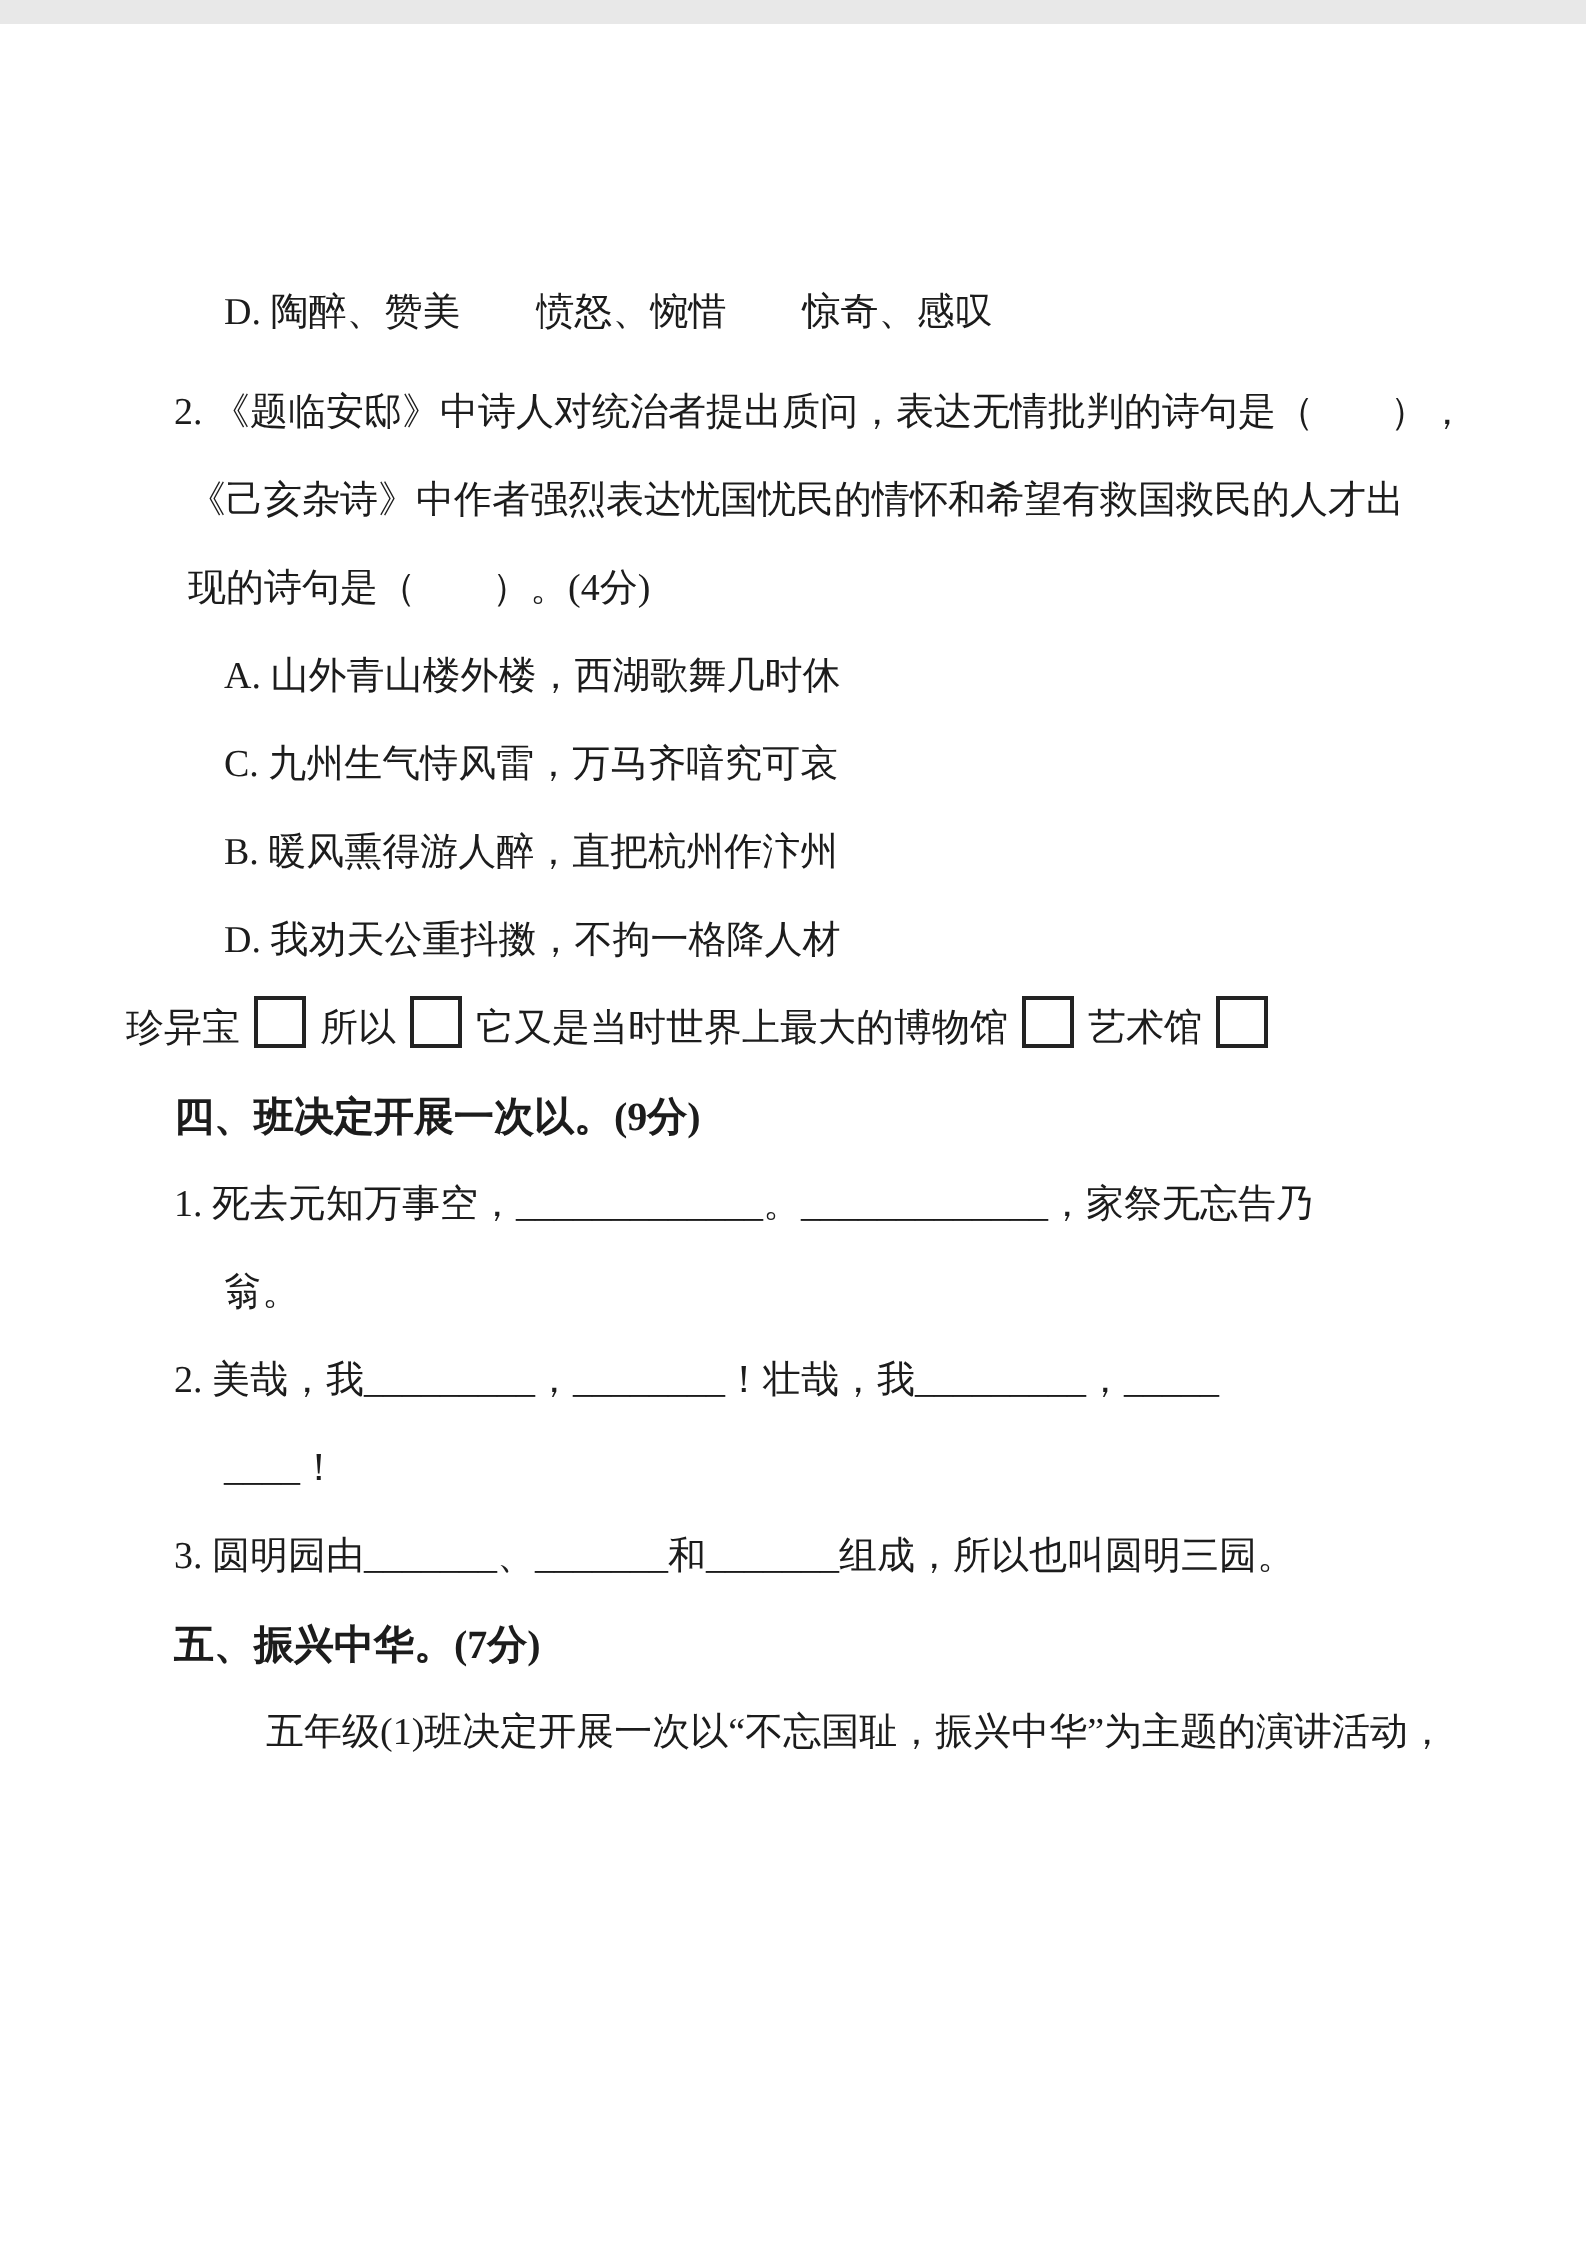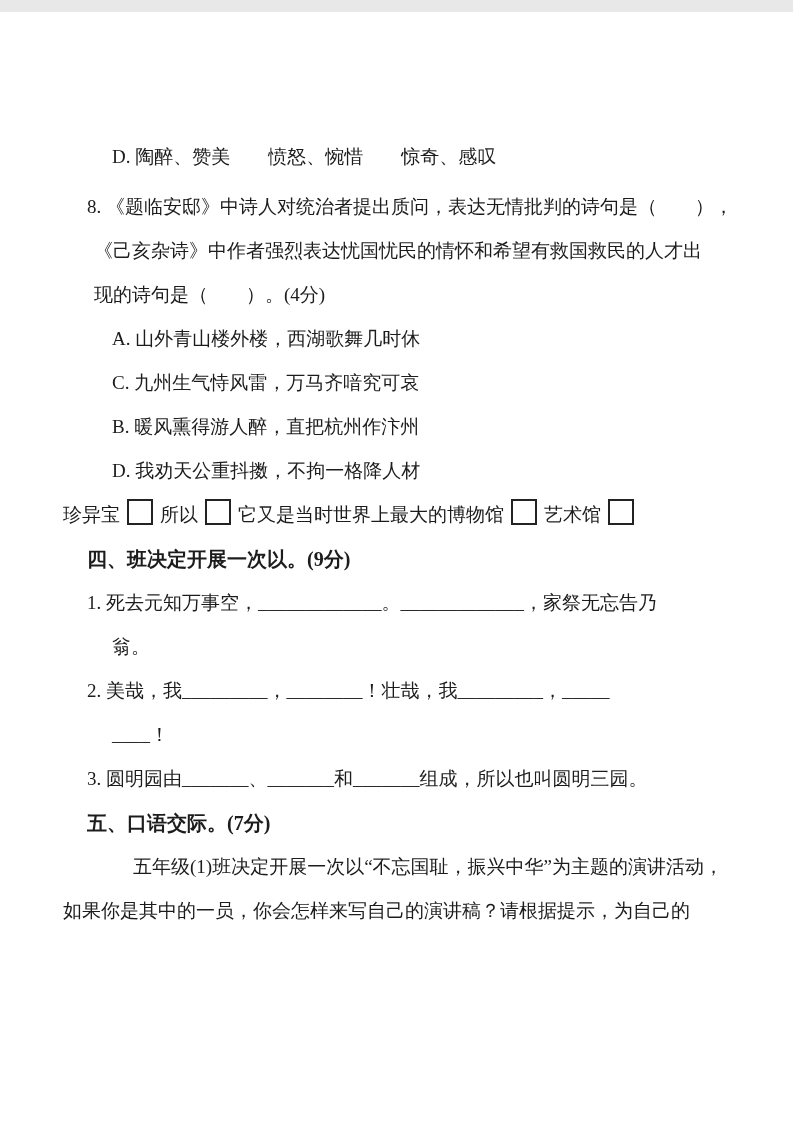--- a/index.html
+++ b/index.html
@@ -35,21 +35,21 @@
   }
 </style>
 </head>
 <body>
 
 <div class="page">
 
   <div class="line i-opt">D. 陶醉、赞美　　愤怒、惋惜　　惊奇、感叹</div>
 
   <div>
-    <div class="line i-num gap-top">8. 《题临安邸》中诗人对统治者提出质问，表达无情批判的诗句是（　　），</div>
+    <div class="line i-num gap-top">2. 《题临安邸》中诗人对统治者提出质问，表达无情批判的诗句是（　　），</div>
     <div class="line i-cont">《己亥杂诗》中作者强烈表达忧国忧民的情怀和希望有救国救民的人才出</div>
     <div class="line i-cont">现的诗句是（　　）。(4分)</div>
     <div class="line i-opt">A. 山外青山楼外楼，西湖歌舞几时休</div>
     <div class="line i-opt">C. 九州生气恃风雷，万马齐喑究可哀</div>
     <div class="line i-opt">B. 暖风熏得游人醉，直把杭州作汴州</div>
     <div class="line i-opt">D. 我劝天公重抖擞，不拘一格降人材</div>
   </div>
 
   <div>
     <div class="line">珍异宝<span class="punct-box"></span>所以<span class="punct-box"></span>它又是当时世界上最大的博物馆<span class="punct-box"></span>艺术馆<span class="punct-box"></span></div>
@@ -58,18 +58,17 @@
   <div>
     <div class="line heading i-num">四、班决定开展一次以。(9分)</div>
     <div class="line i-num">1. 死去元知万事空，_____________。_____________，家祭无忘告乃</div>
     <div class="line i-opt">翁。</div>
     <div class="line i-num">2. 美哉，我_________，________！壮哉，我_________，_____</div>
     <div class="line i-opt">____！</div>
     <div class="line i-num">3. 圆明园由_______、_______和_______组成，所以也叫圆明三园。</div>
   </div>
 
   <div>
-    <div class="line heading i-num">五、口语交际。(7分)</div>
+    <div class="line heading i-num">五、振兴中华。(7分)</div>
     <div class="line i-para5">五年级(1)班决定开展一次以“不忘国耻，振兴中华”为主题的演讲活动，</div>
-    <div class="line">如果你是其中的一员，你会怎样来写自己的演讲稿？请根据提示，为自己的</div>
   </div>
 
 </div>
 
 </body></html>

